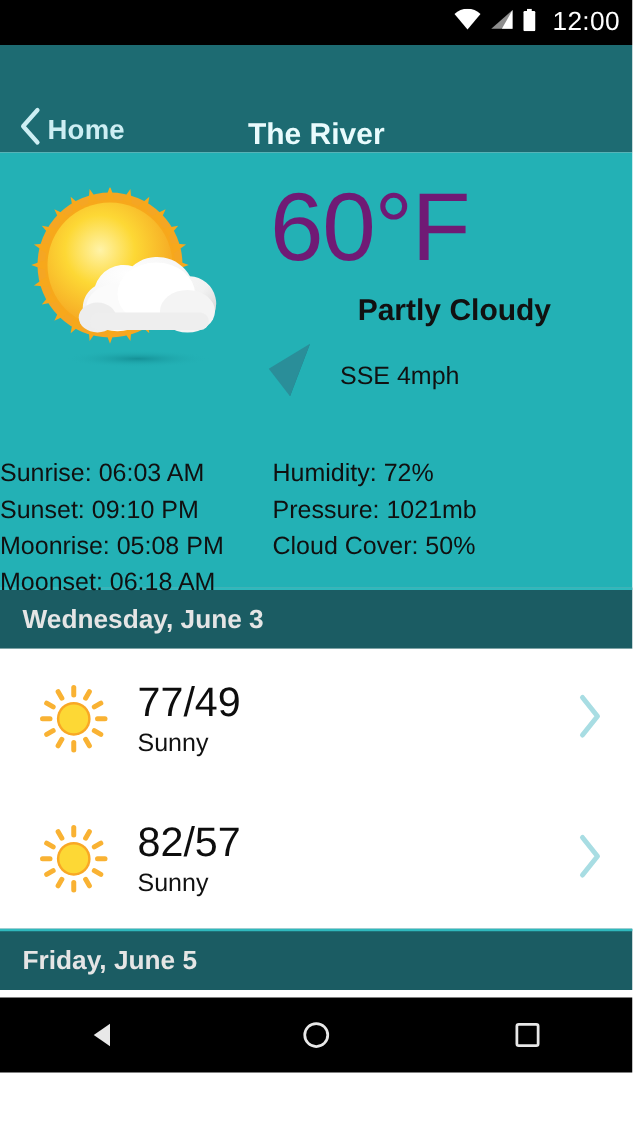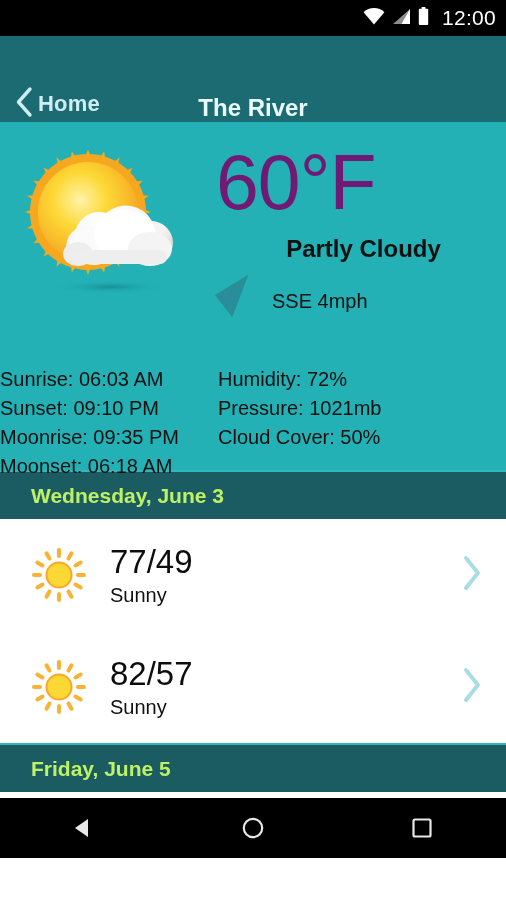--- a/index.html
+++ b/index.html
@@ -68,21 +68,21 @@
   }
   .det-col { display:flex; flex-direction:column; }
   .det-col.left { width:218px; }
   .det-line { font-size:20px; color:#101010; line-height:29px; white-space:nowrap; }
 
   
   .day-header {
     background:#1b5c63; height:49px; display:flex; align-items:center;
     padding-left:18px; border-top:2px solid #2fb9bd;
   }
-  .day-header-label { color:#bef264; font-size:21px; font-weight:bold;margin-left:13px; }
+  .day-header-label { color:#e5e5e5; font-size:21px; font-weight:bold; }
 
   .fc-row {
     background:#ffffff; height:112px; display:flex; align-items:center;
     padding-left:22px; padding-right:16px; cursor:pointer;
   }
   .fc-icon { width:74px; display:flex; justify-content:center; }
   .fc-text { flex:1; padding-left:14px; }
   .fc-temp { font-size:33px; color:#0d0d0d; font-weight:300; line-height:38px; }
   .fc-desc { font-size:20px; color:#111; margin-top:3px; }
   .fc-chev { padding-right:6px; }
@@ -237,21 +237,21 @@
           </span>
           <span class="wind-text">SSE 4mph</span>
         </div>
       </div>
     </div>
 
     <div class="details">
       <div class="det-col left">
         <div class="det-line">Sunrise: 06:03 AM</div>
         <div class="det-line">Sunset: 09:10 PM</div>
-        <div class="det-line">Moonrise: 09:35 PM</div>
+        <div class="det-line">Moonrise: 05:08 PM</div>
         <div class="det-line">Moonset: 06:18 AM</div>
       </div>
       <div class="det-col right">
         <div class="det-line">Humidity: 72%</div>
         <div class="det-line">Pressure: 1021mb</div>
         <div class="det-line">Cloud Cover: 50%</div>
       </div>
     </div>
   </div>
 

